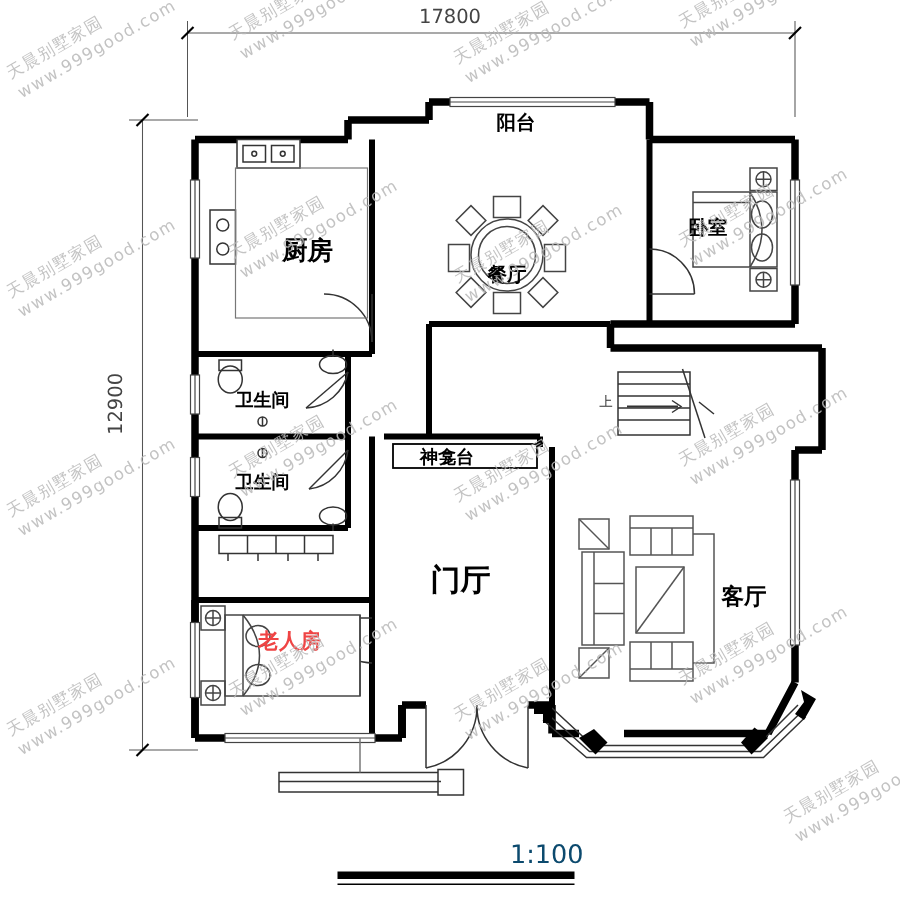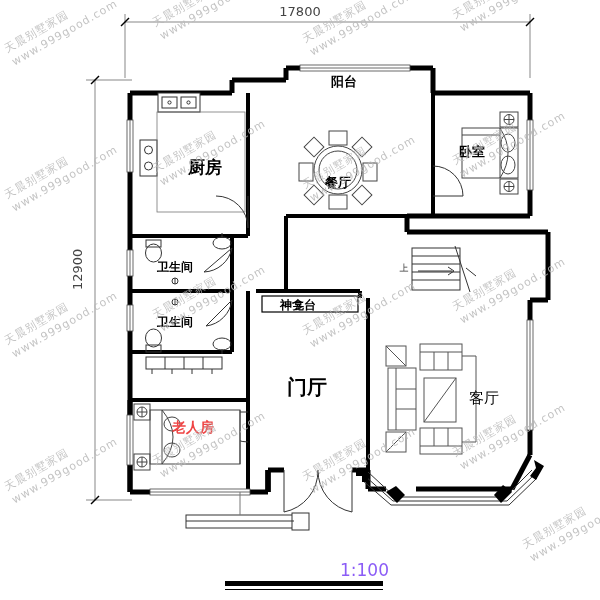--- a/index.html
+++ b/index.html
@@ -374,35 +374,35 @@
               font-family:'DejaVu Sans','Liberation Sans',sans-serif;">卫生间</div>
 
   <div style="position:absolute;left:298px;top:305px;transform:translate(-50%,-50%);
               font-size:12px;font-weight:bold;color:#000;
               font-family:'DejaVu Sans','Liberation Sans',sans-serif;text-align:right;">神龛台</div>
 
   <div style="position:absolute;left:307px;top:387px;transform:translate(-50%,-50%);
               font-size:20px;font-weight:bold;color:#000;
               font-family:'DejaVu Sans','Liberation Sans',sans-serif;">门厅</div>
 
-  <div style="position:absolute;left:484px;top:398px;transform:translate(-50%,-50%);
-              font-size:15px;font-weight:normal;color:#000;
+  <div style="position:absolute;left:496px;top:398px;transform:translate(-50%,-50%);
+              font-size:15px;font-weight:bold;color:#000;
               font-family:'DejaVu Sans','Liberation Sans',sans-serif;">客厅</div>
 
   <div style="position:absolute;left:193px;top:428px;transform:translate(-50%,-50%);
               font-size:14px;font-weight:bold;color:#ef4444;
               font-family:'DejaVu Sans','Liberation Sans',sans-serif;">老人房</div>
 
   <div style="position:absolute;left:404px;top:268px;transform:translate(-50%,-50%);
               font-size:9px;color:#333;
               font-family:'DejaVu Sans','Liberation Sans',sans-serif;">上</div>
 
 
   <div style="position:absolute;left:340px;top:560px;
-              font-size:17px;color:#8b5cf6;
+              font-size:17px;color:#0c4a6e;
               font-family:'DejaVu Sans','Liberation Sans',sans-serif;">1:100</div>
 
   <div id="wm-layer" style="position:absolute;left:0;top:0;width:600px;height:600px;overflow:hidden;">
       <div class="wm" style="left: 2px; top: 44px;">
         <b>天晨别墅家园</b>
         <b>www.999good.com</b>
       </div>
       <div class="wm" style="left: 2px; top: 190px;">
         <b>天晨别墅家园</b>
         <b>www.999good.com</b>

